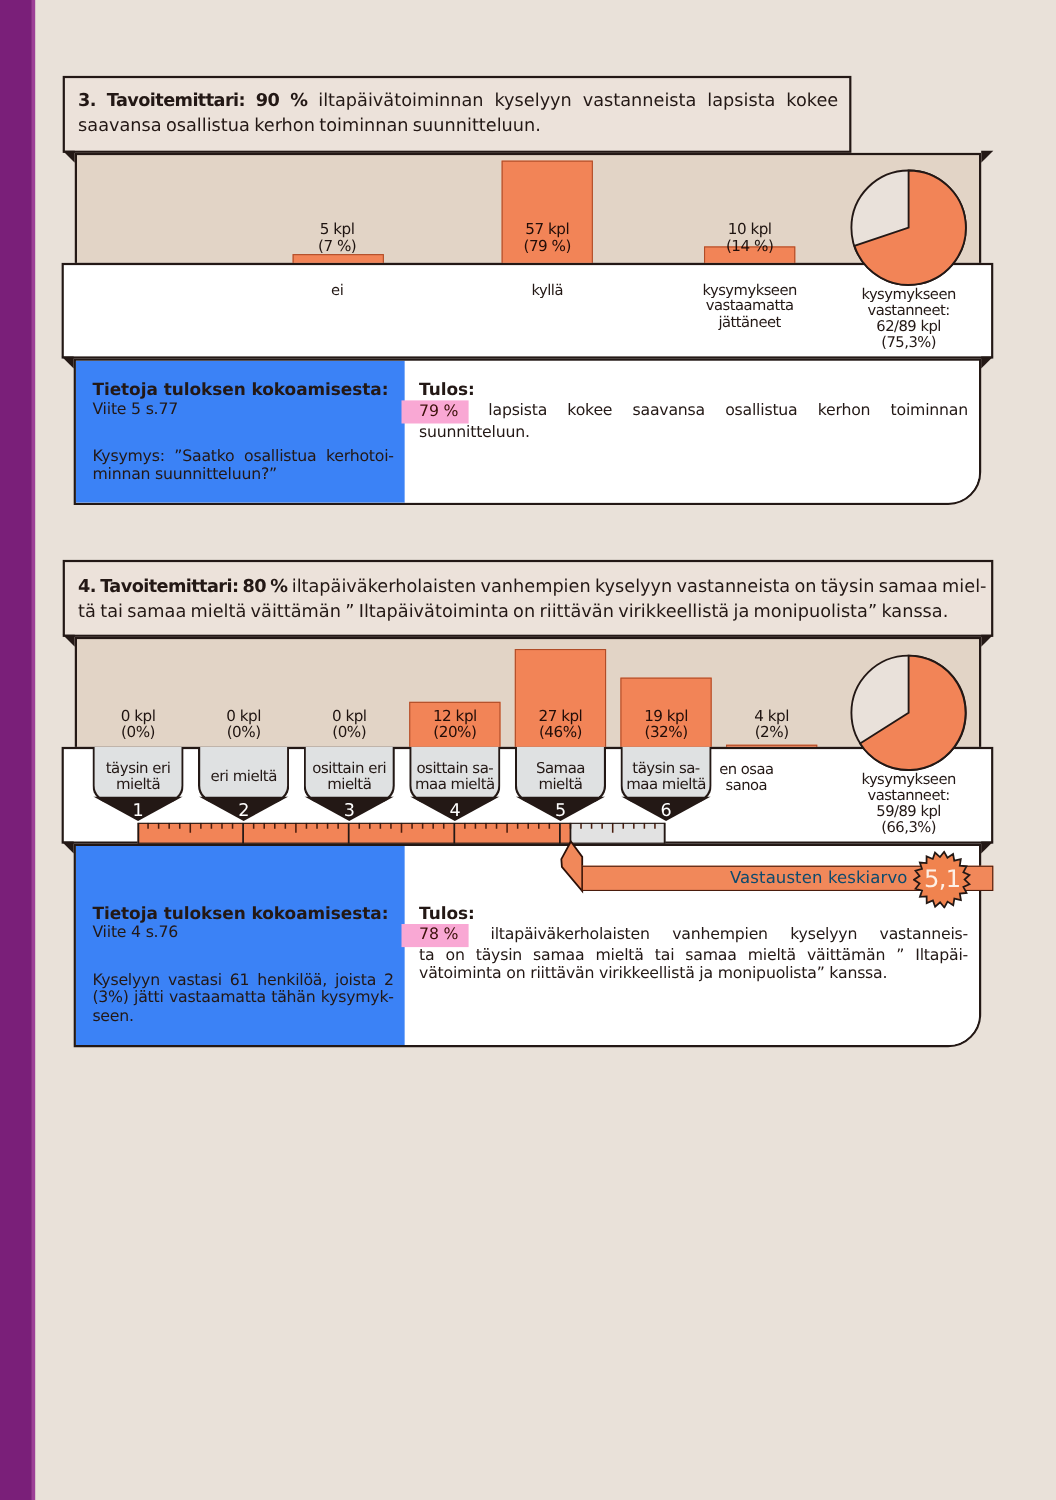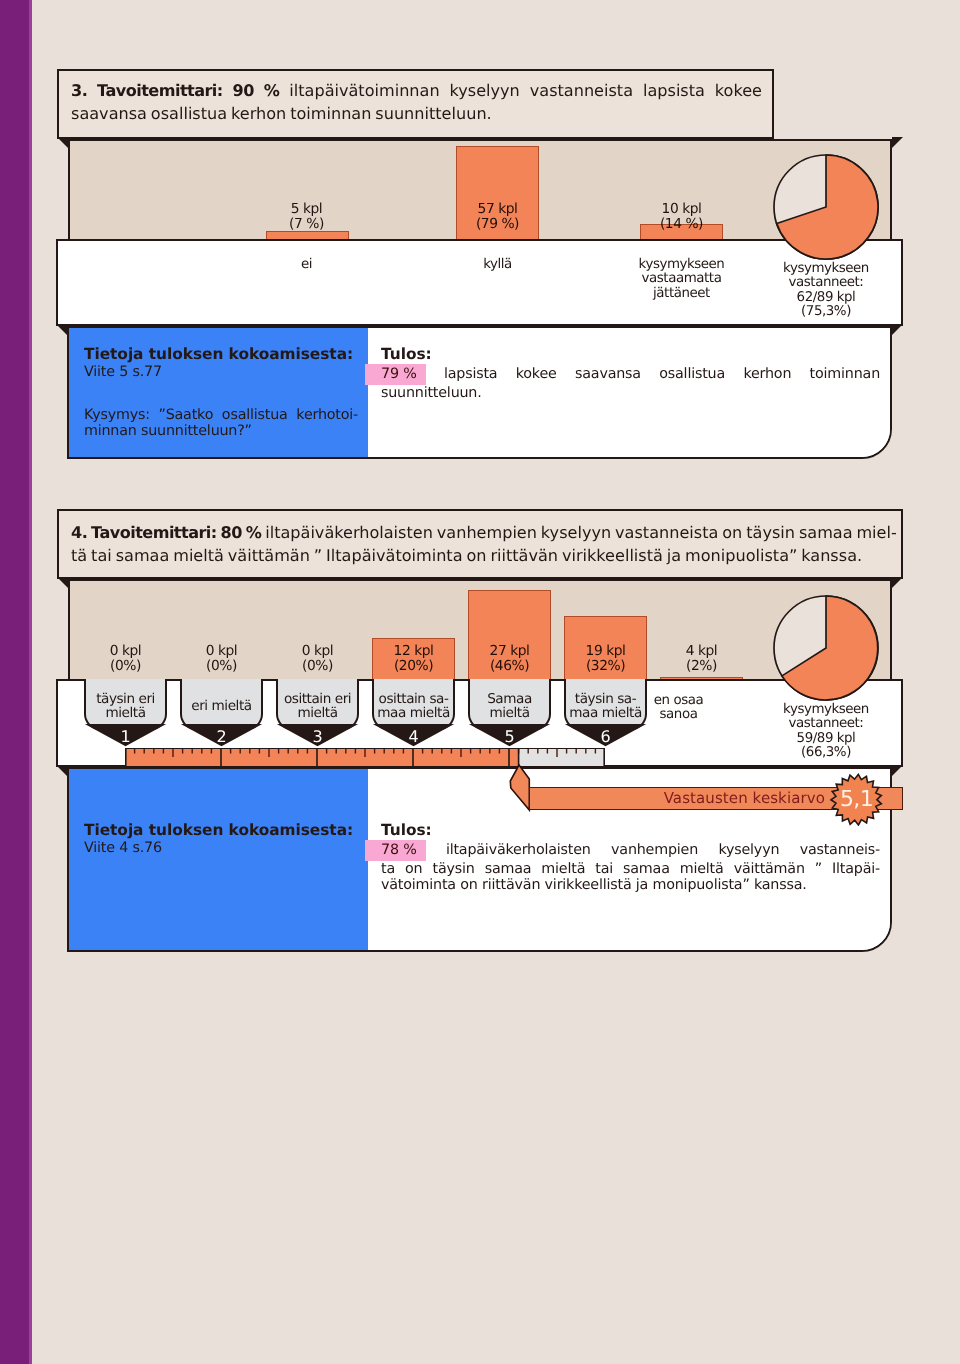--- a/index.html
+++ b/index.html
@@ -55,21 +55,21 @@
   
   .rulerbase{position:absolute;left:125px;top:748px;width:480px;height:19px;box-sizing:border-box;}
 
   
   .avgtail{z-index:20;}
   .avgburst{z-index:22;}
   .avgbanner{position:absolute;left:529px;top:787px;width:374px;height:23px;background:#f1885a;
     border:1.5px solid #4a1c0c;box-sizing:border-box;color:#fff;font-size:15px;z-index:21;
     display:flex;align-items:center;justify-content:flex-end;padding-right:77px;
     letter-spacing:0.1px;padding-bottom:1px;}
-  .avgtext{color:#7f1d1d;}
+  .avgtext{color:#0c4a6e;}
   .avgvalue{position:absolute;left:830px;top:773px;width:53px;height:53px;display:flex;
     align-items:center;justify-content:center;color:#fdf0e6;font-size:22px;z-index:23;
     letter-spacing:-0.6px;padding-bottom:2px;}
 
   .stmt4{padding-top:11px;}
   .stmt4 .l1{text-align:justify;text-align-last:justify;white-space:nowrap;}
   .stmt4 .l2{text-align:left;white-space:nowrap;}
   .info4{padding-top:52px;}
   .jline{text-align:justify;text-align-last:justify;white-space:nowrap;}
 </style>
@@ -332,20 +332,25 @@
           <rect x="0" y="0" width="480" height="19" fill="none" stroke="#231815" stroke-width="2"></rect>
         </svg></div>
 
     <div class="foldL" style="left:56px;top:765px;"></div>
     <div class="foldR" style="left:892px;top:765px;"></div>
 
     <div class="inforow" style="left:67px;top:767px;width:825px;height:185px;">
       <div class="infoleft info4" style="width:299px;">
         <div class="infotitle">Tietoja tuloksen kokoamisesta:</div>
         <div class="infotext">Viite 4 s.76</div>
+        <div class="infotext" style="margin-top:26px;">
+          <div class="jline">Kyselyyn vastasi 61 henkilöä, joista 2</div>
+          <div class="jline">(3%) jätti vastaamatta tähän kysymyk-</div>
+          <div>seen.</div>
+        </div>
       </div>
       <div class="inforight info4">
         <div class="infotitle">Tulos:</div>
         <div class="infotext">
           <div class="jline"><span class="hl">78&nbsp;%</span> <span>iltapäiväkerholaisten vanhempien kyselyyn vastanneis-</span></div>
           <div class="jline">ta on täysin samaa mieltä tai samaa mieltä väittämän ” Iltapäi-</div>
           <div>vätoiminta on riittävän virikkeellistä ja monipuolista” kanssa.</div>
         </div>
       </div>
     </div>

